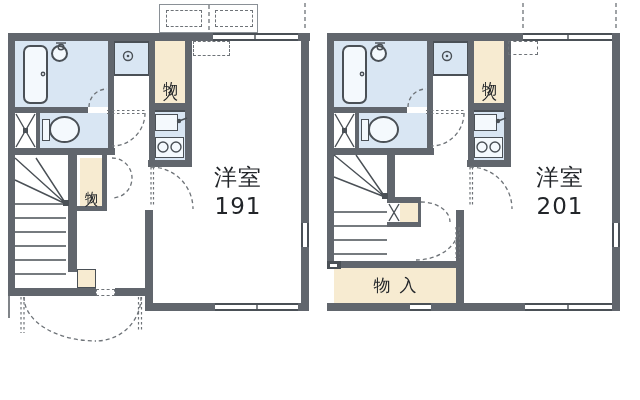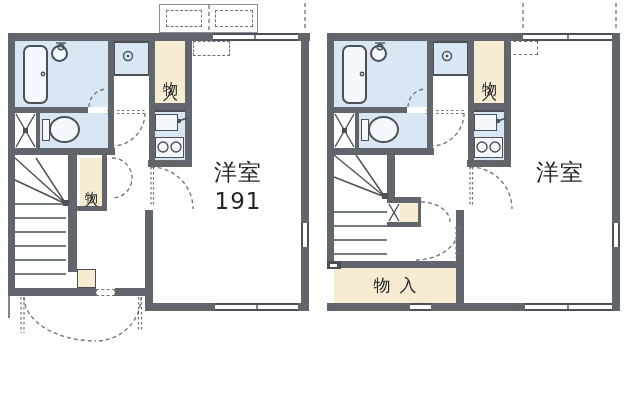--- a/index.html
+++ b/index.html
@@ -18,21 +18,21 @@
   .winh{position:absolute;background:#fff;border-top:2px solid var(--line);border-bottom:2px solid var(--line);box-sizing:border-box;}
   .winv{position:absolute;background:#fff;border-left:2px solid var(--line);border-right:2px solid var(--line);box-sizing:border-box;}
   .dbox{position:absolute;border:1.5px dashed var(--dash);box-sizing:border-box;background:transparent;}
   .sbox{position:absolute;border:1.5px solid #8a9096;box-sizing:border-box;}
   .vlabel{position:absolute;display:flex;align-items:center;justify-content:center;
           writing-mode:vertical-rl;text-orientation:upright;color:var(--text);
           font-size:15px;letter-spacing:3px;font-weight:500;}
   .vlabel.small{font-size:13px;letter-spacing:2px;}
   .hlabel{position:absolute;display:flex;align-items:center;justify-content:center;
           color:var(--text);font-size:17px;letter-spacing:9px;font-weight:500;padding-left:9px;box-sizing:border-box;}
-  .rlabel{position:absolute;display:flex;flex-direction:column;align-items:center;
+  .rlabel{position:absolute;display:flex;flex-direction:column;align-items:center;justify-content:center;
           color:var(--text);font-size:23px;line-height:1.28;font-weight:500;letter-spacing:1px;}
   svg.overlay{position:absolute;left:0;top:0;}
   .ln{stroke:var(--line);fill:none;stroke-width:1.4;}
   .dsh{stroke:var(--dash);fill:none;stroke-width:1.3;stroke-dasharray:4 3;}
   .dsh2{stroke:var(--dash);fill:none;stroke-width:1.2;stroke-dasharray:2.5 2.5;}
   .sq{fill:var(--line);stroke:none;}
   .badge{position:absolute;background:var(--line);}
   .badge > i{position:absolute;left:3px;top:2.5px;width:7px;height:3px;background:#fff;}
 </style>
 </head>
@@ -134,20 +134,21 @@
   <div class="winv" style="left:612px;top:223px;width:8px;height:24px;"></div>
   <div class="winh" style="left:525px;top:303px;width:87px;height:8px;"></div>
   <div class="winh" style="left:410px;top:303px;width:21px;height:8px;"></div>
 
   <div class="dbox" style="left:508px;top:41px;width:30px;height:14px;"></div>
 
   <div class="vlabel" style="left:474px;top:44px;width:30px;height:57px;">物入</div>
   <div class="hlabel" style="left:334px;top:268px;width:122px;height:35px;">物入</div>
   <div class="rlabel" style="left:514px;top:158px;width:92px;height:68px;">
     <span>洋室</span>
+    <span>201</span>
   </div>
 
   <svg class="overlay" width="640" height="400" viewBox="0 0 640 400">
 
     <g>
       <path class="ln" d="M16,114 L35,147 M35,114 L16,147"></path>
         <rect class="sq" x="23" y="128" width="5" height="5"></rect>
     </g>
     <g>
       <path class="ln" d="M15,204H66 M15,218H66 M15,232H66 M15,246H66 M15,260H66 M15,274H66"></path>

